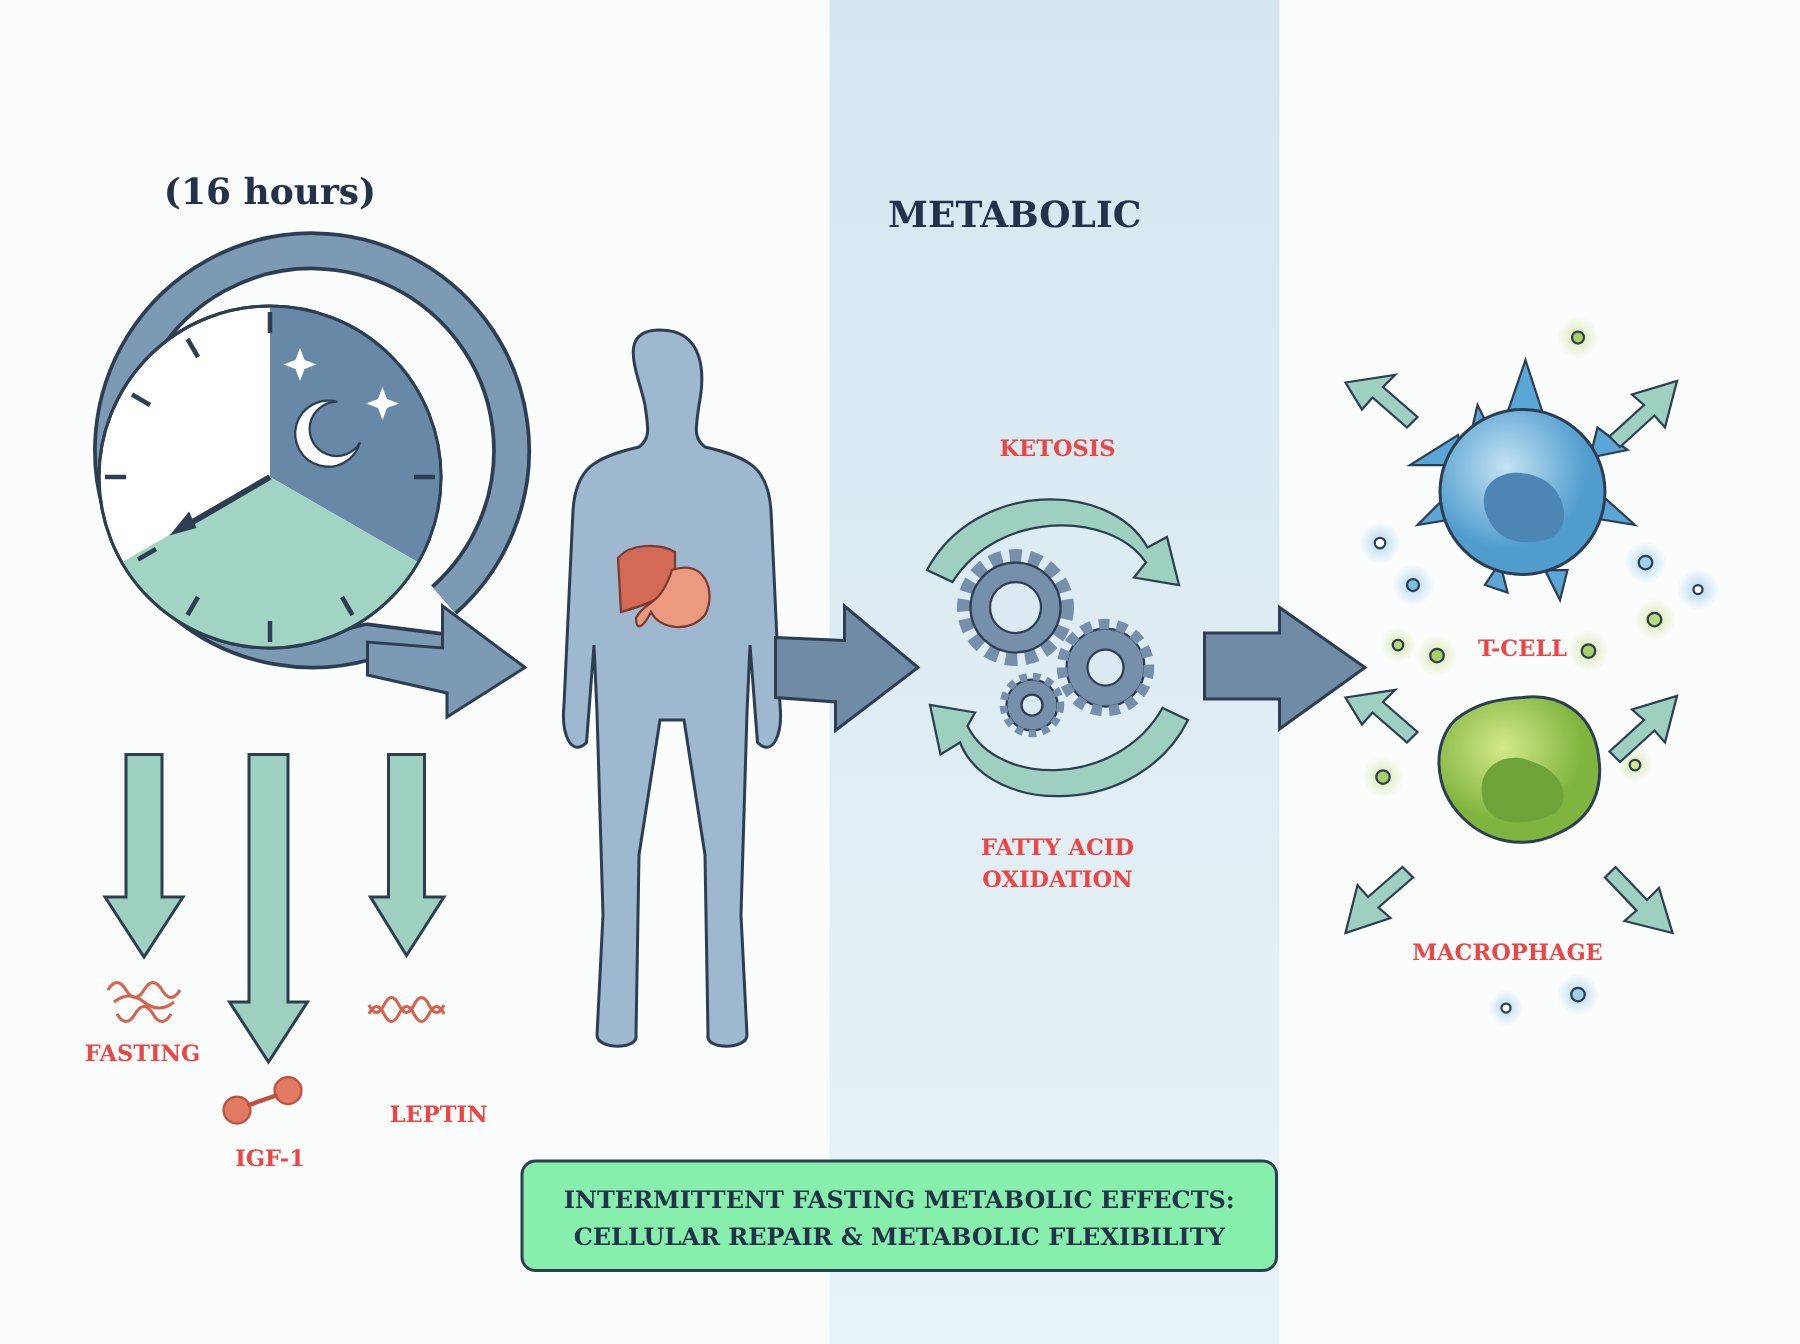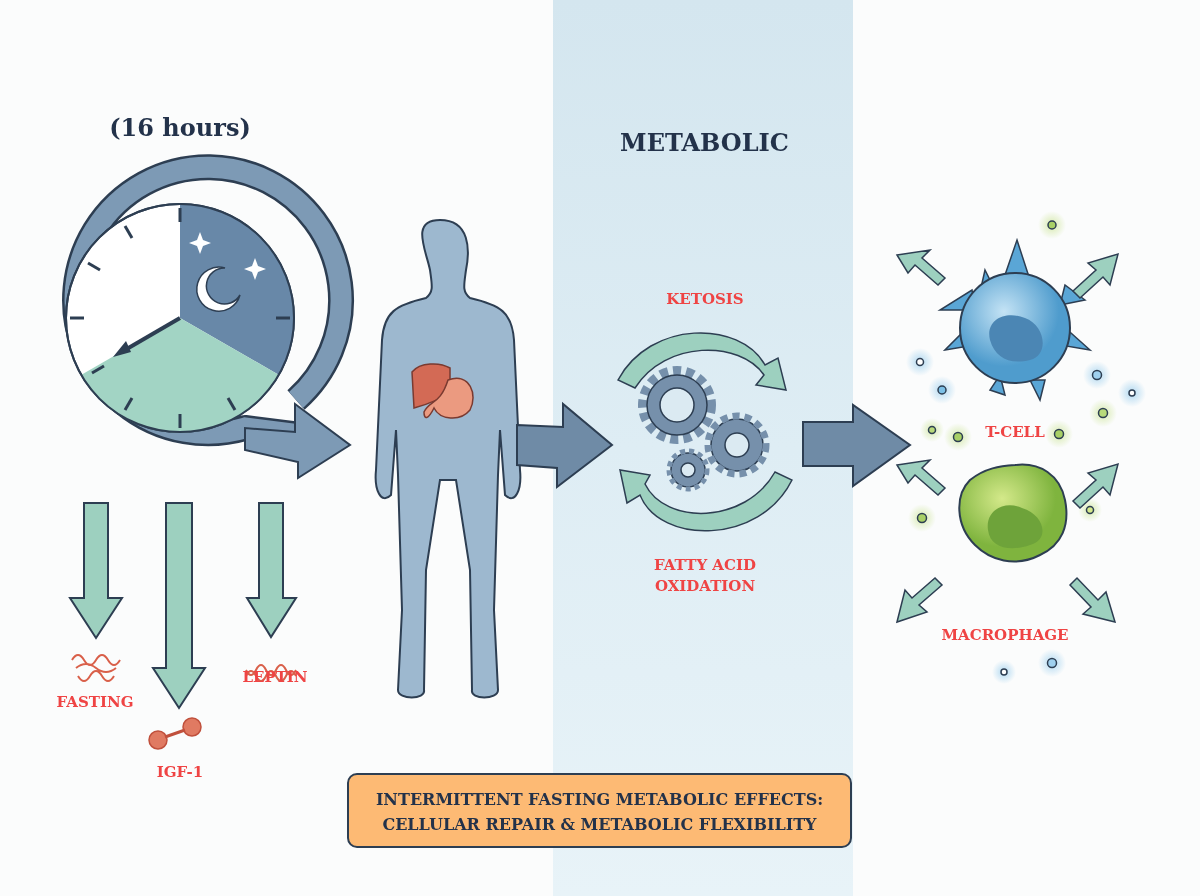--- a/index.html
+++ b/index.html
@@ -1,31 +1,31 @@
 <!DOCTYPE html>
 <html><head>
 <meta charset="utf-8">
 <style>
   html,body{margin:0;padding:0;}
   body{width:1200px;height:896px;position:relative;overflow:hidden;background:#fbfcfc;font-family:"DejaVu Serif",serif;color:#1f2d40;}
   .band{position:absolute;left:553px;top:0;width:300px;height:896px;background:linear-gradient(180deg,#d4e6ef 0%,#deedf4 50%,#e8f3f8 100%);}
   .title{position:absolute;font-weight:bold;text-align:center;color:#23324a;line-height:1.25;}
   .lbl{position:absolute;font-weight:bold;color:#ef4444;text-align:center;font-size:15px;}
   svg{position:absolute;left:0;top:0;}
-  .caption{position:absolute;left:347px;top:773px;width:505px;height:75px;background:#fdba74;border:2px solid #2d3e52;border-radius:10px;box-sizing:border-box;text-align:center;font-weight:bold;font-size:16px;line-height:25px;padding-top:12px;color:#23324a;}
+  .caption{position:absolute;left:347px;top:773px;width:505px;height:75px;background:#86efac;border:2px solid #2d3e52;border-radius:10px;box-sizing:border-box;text-align:center;font-weight:bold;font-size:16px;line-height:25px;padding-top:12px;color:#23324a;}
 </style>
 </head>
 <body>
 
 <div class="band"></div>
 
 <div class="title" style="left:40px;top:113px;width:280px;font-size:24px;">
   <div>(16 hours)</div>
 </div>
-<div class="title" style="left:553px;top:128px;width:247px;font-size:24px;padding-left:28px;">
+<div class="title" style="left:553px;top:128px;width:247px;font-size:24px;">
   <div>METABOLIC</div>
 </div>
 <div class="title" style="left:880px;top:120px;width:260px;font-size:24px;">
 </div>
 
 <svg width="1200" height="896" viewBox="0 0 1200 896">
 
   <g>
     <path d="M300,435 L245,428 A133,133 0 1 1 296,400" fill="none" stroke="#2d3e52" stroke-width="26" stroke-linejoin="round"></path>
     <path d="M300,435 L245,428 A133,133 0 1 1 296,400" fill="none" stroke="#7d9ab5" stroke-width="21"></path>
@@ -174,18 +174,18 @@
 <div class="lbl" style="left:620px;top:290px;width:170px;">KETOSIS</div>
 <div class="lbl" style="left:620px;top:555px;width:170px;line-height:21px;">
   <div>FATTY ACID</div>
   <div>OXIDATION</div>
 </div>
 <div class="lbl" style="left:955px;top:423px;width:120px;">T-CELL</div>
 <div class="lbl" style="left:915px;top:626px;width:180px;">MACROPHAGE</div>
 
 <div class="lbl" style="left:40px;top:693px;width:110px;">FASTING</div>
 <div class="lbl" style="left:130px;top:763px;width:100px;">IGF-1</div>
-<div class="lbl" style="left:225px;top:668px;width:100px;">LEPTIN</div>
+<div class="lbl" style="left:225px;top:734px;width:100px;text-align:right;">LEPTIN</div>
 
 <div class="caption">
   <div>INTERMITTENT FASTING METABOLIC EFFECTS:</div>
   <div>CELLULAR REPAIR &amp; METABOLIC FLEXIBILITY</div>
 </div>
 
 </body></html>

